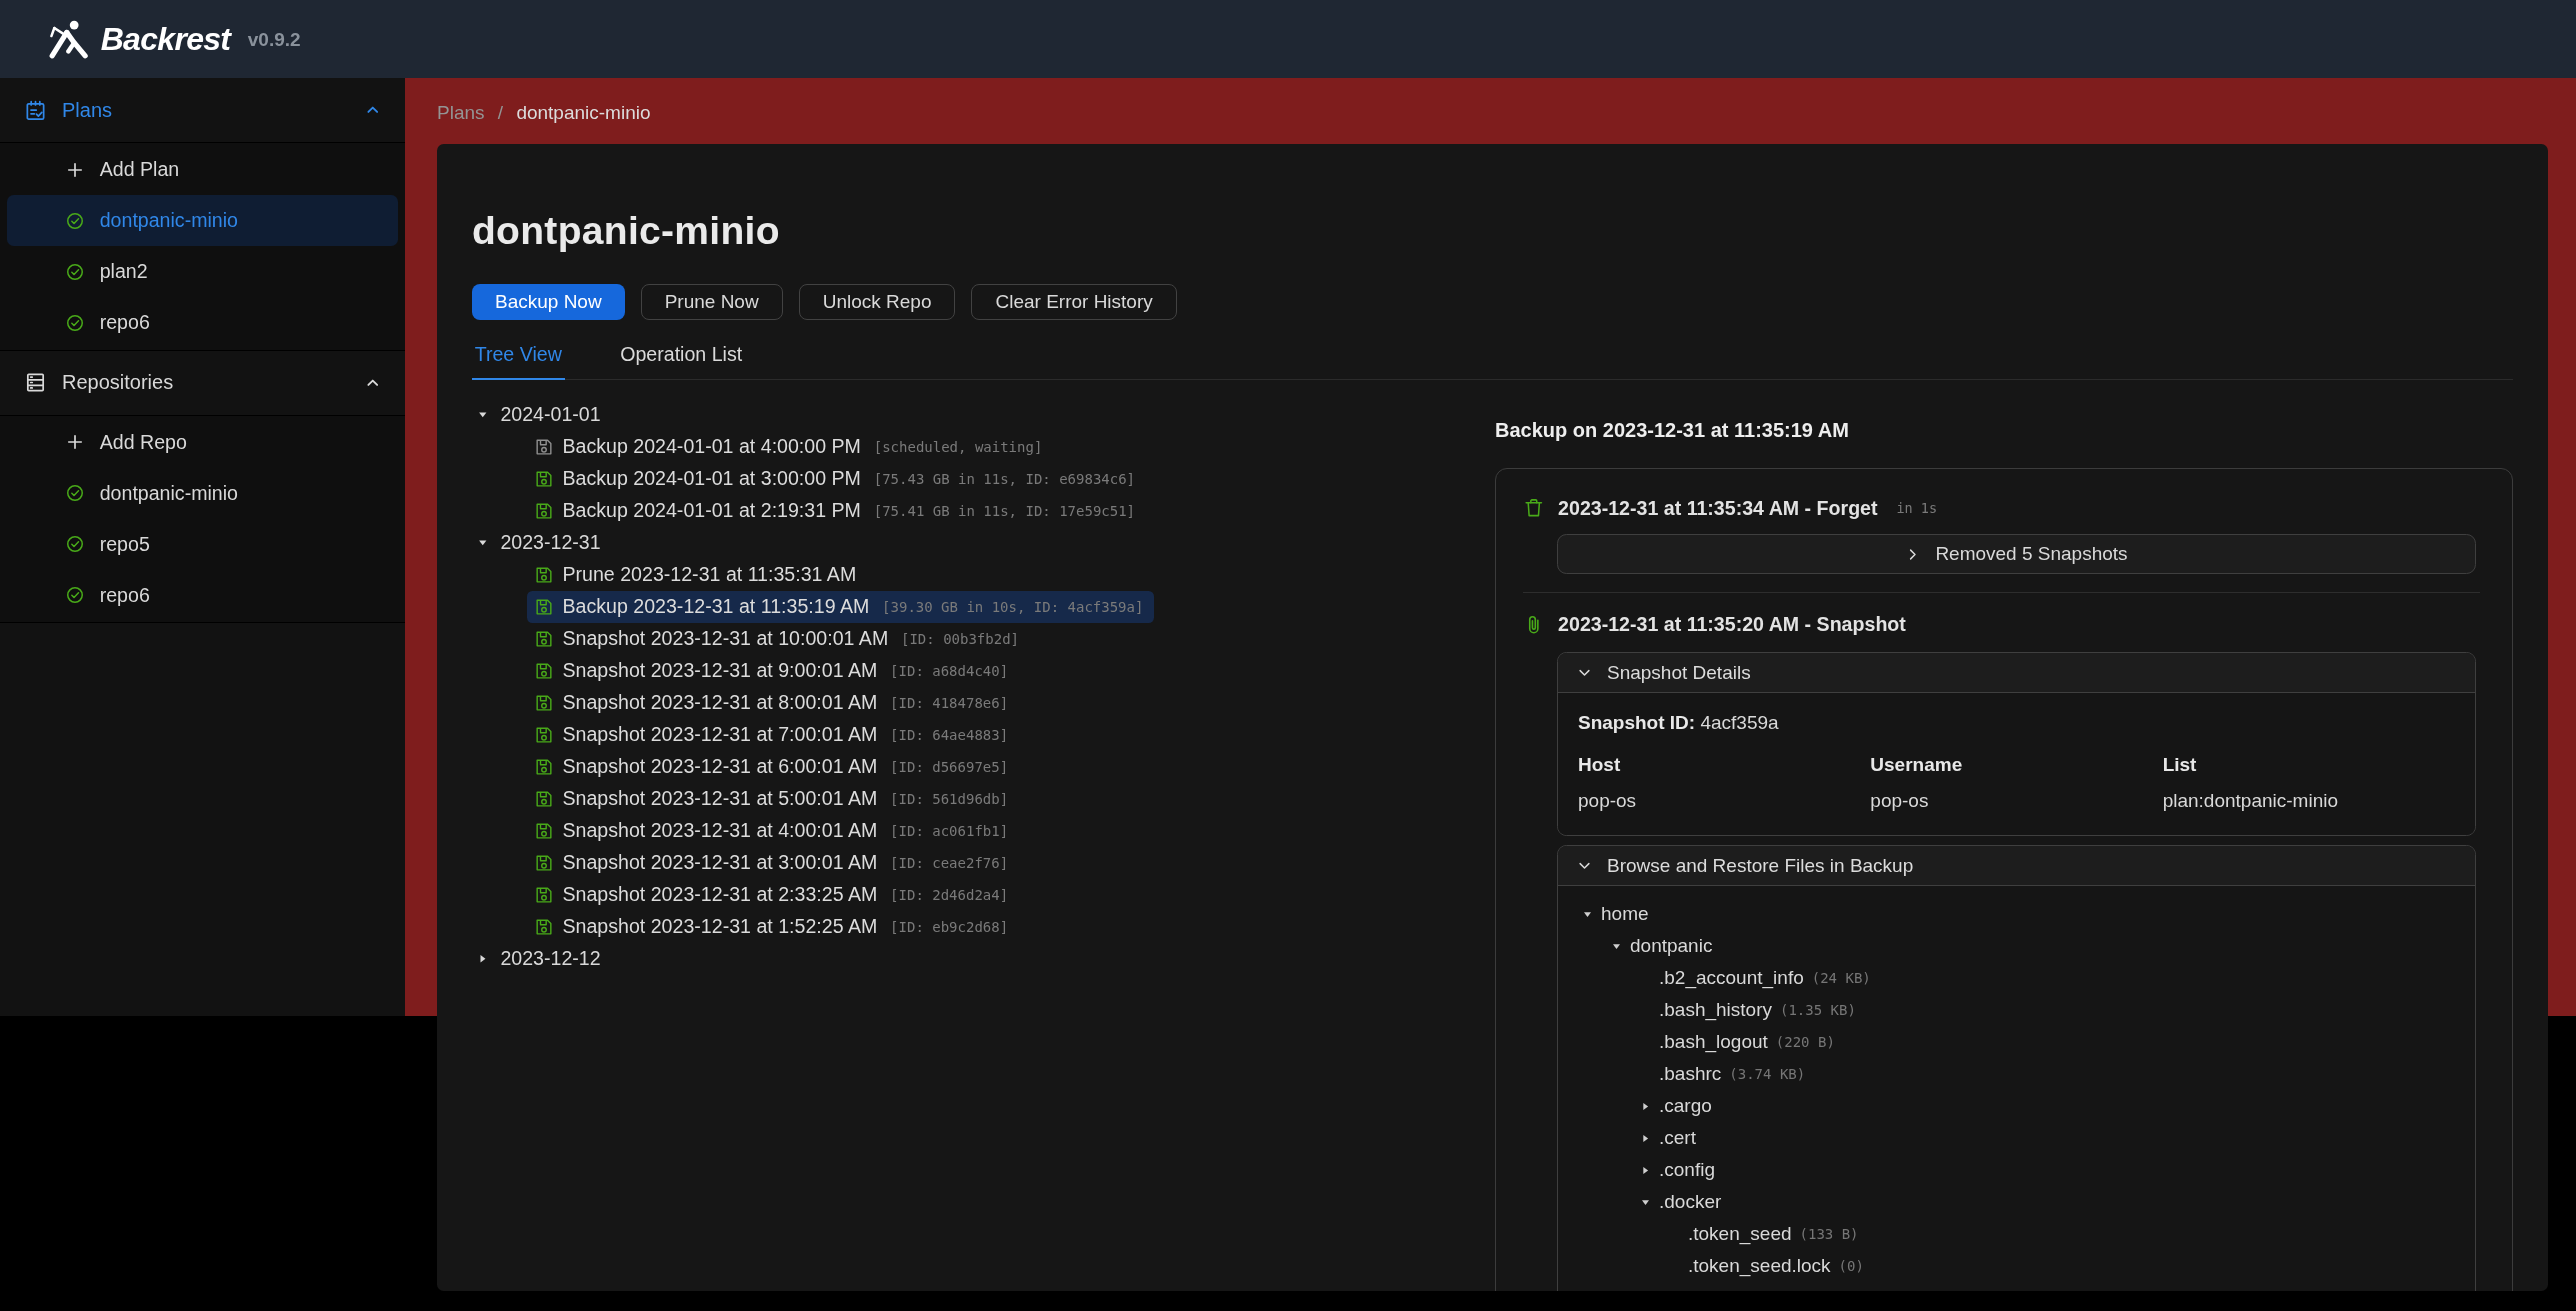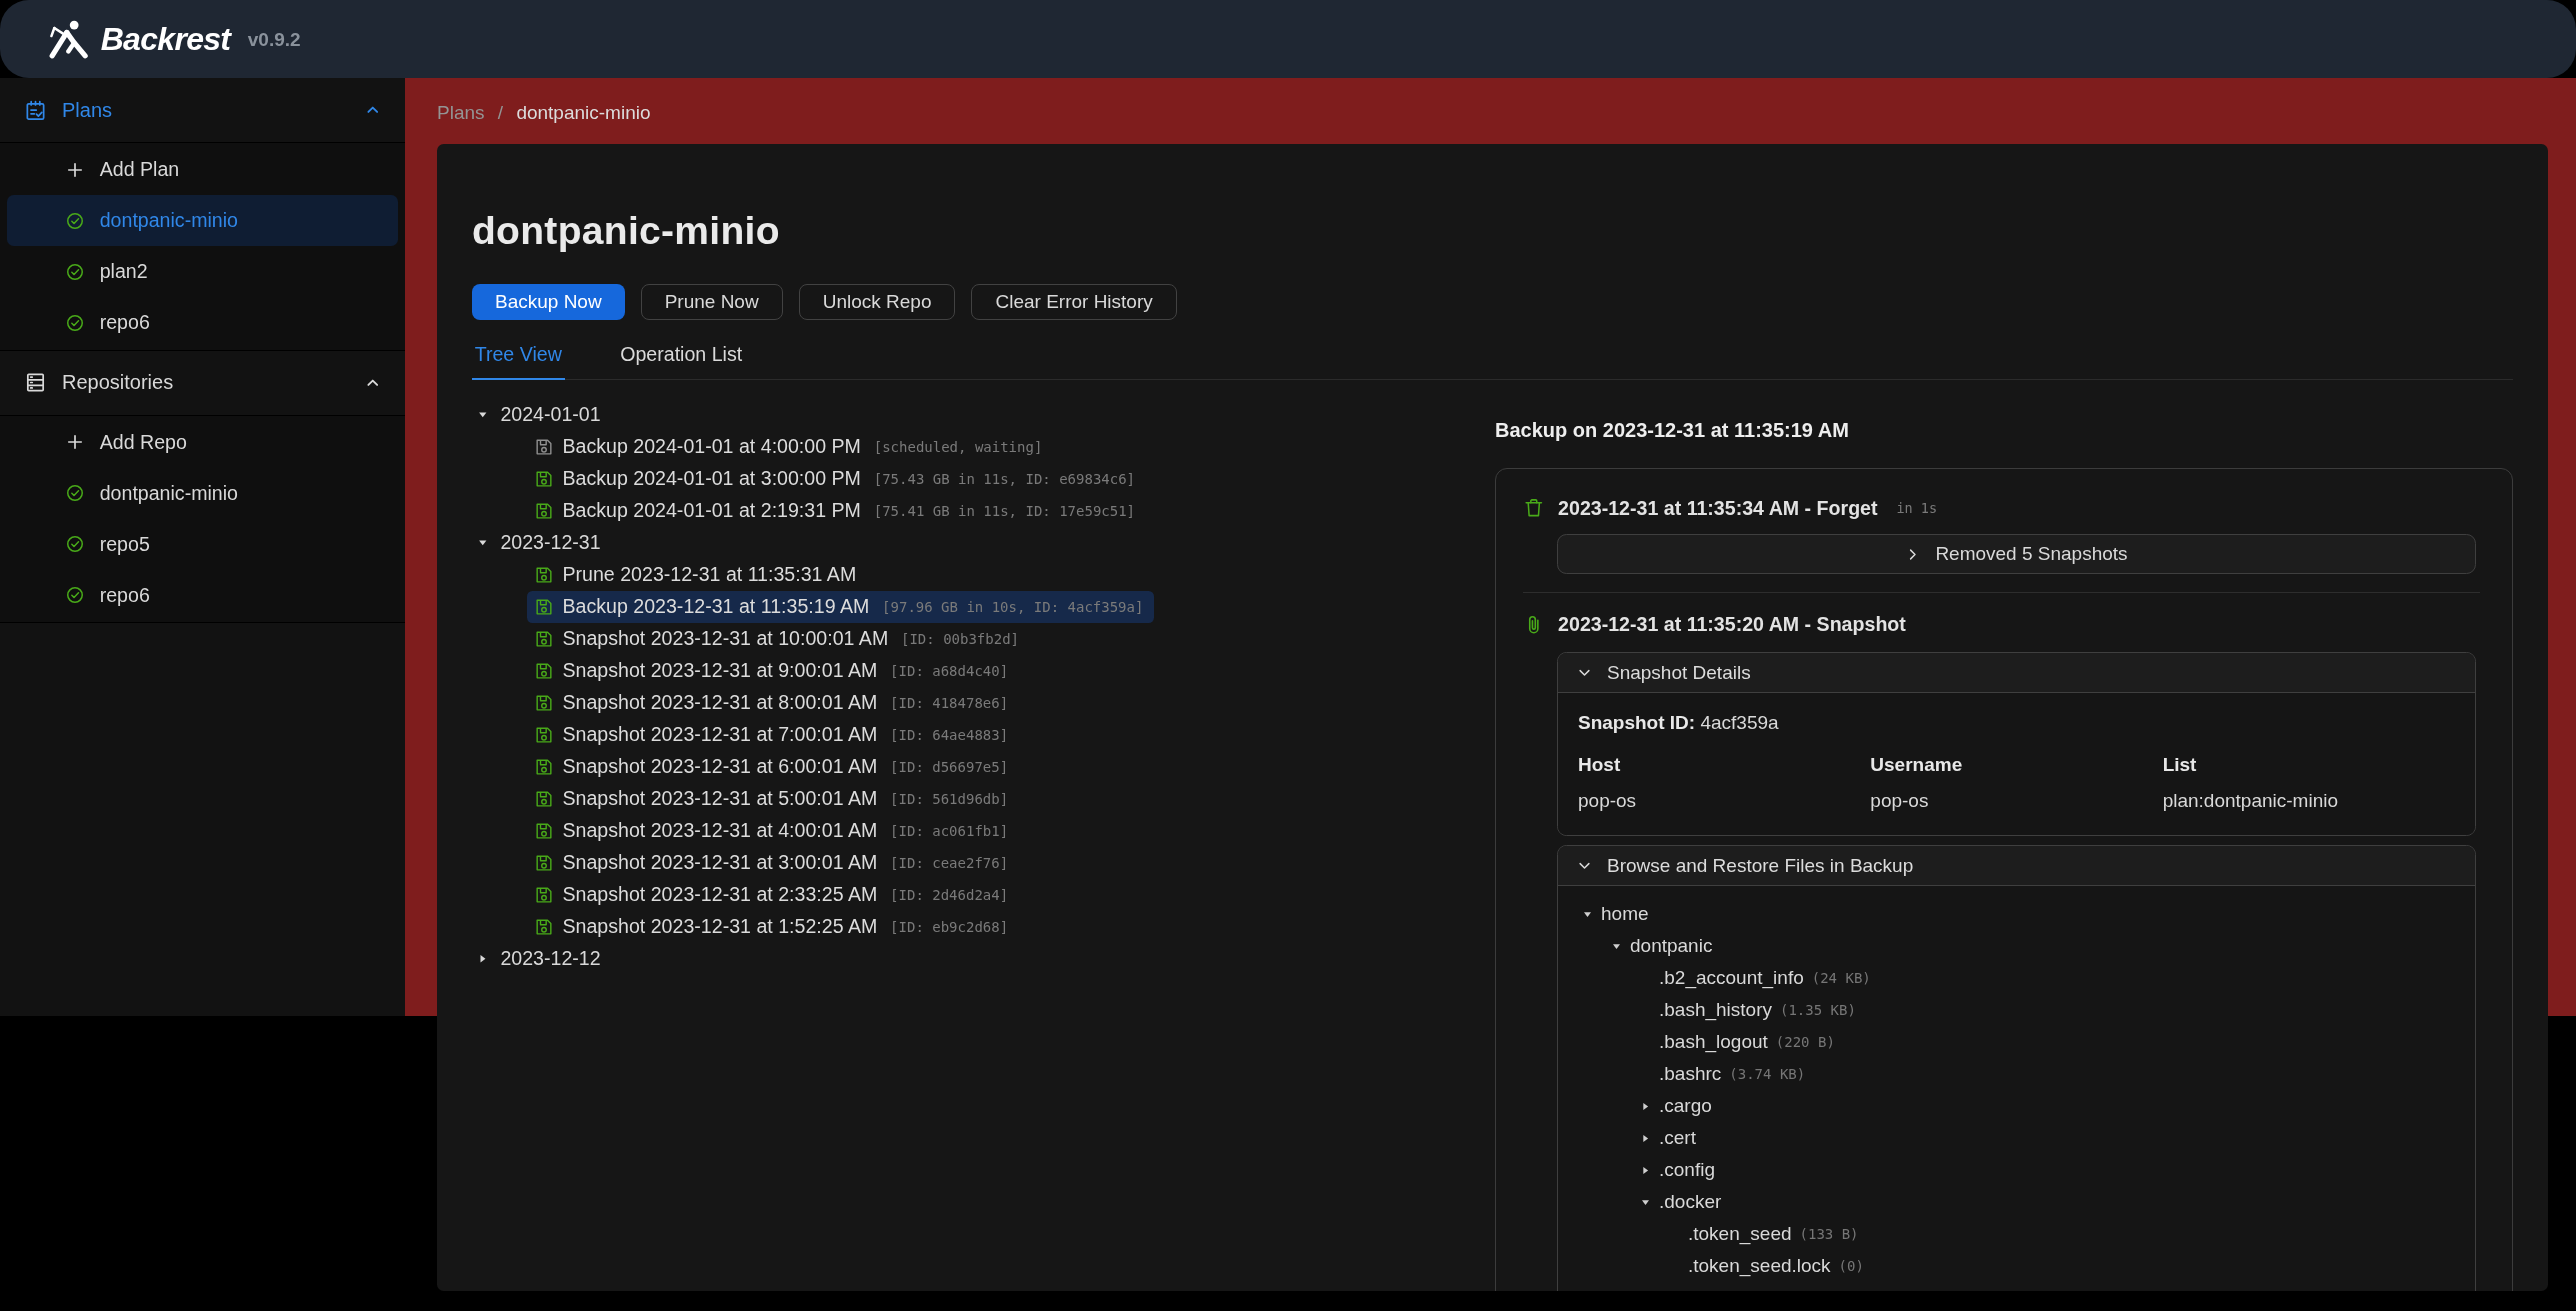--- a/index.html
+++ b/index.html
@@ -7,21 +7,21 @@
     --link:#3087e8;
     --success-green:#49aa19;
     --selected-row-bg:#16294a;
     --menu-selected-bg:#0f1d33;
   }
   *{box-sizing:border-box;margin:0;padding:0;}
   html,body{width:2576px;height:1311px;overflow:hidden;background:#000;
     font-family:"Liberation Sans",sans-serif;color:#d9d9d9;}
 
   
-  .app-header{height:78px;background:#1f2733;display:flex;align-items:center;padding:0 47px;border-radius:29px;}
+  .app-header{height:78px;background:#1f2733;display:flex;align-items:center;padding:0 47px;}
   .logo{display:flex;align-items:center;gap:6.7px;}
   .logo svg{width:47px;height:42px;}
   .logo-text{font-size:32px;font-weight:bold;font-style:italic;color:#fff;letter-spacing:-0.7px;}
   .version{font-size:19px;font-weight:bold;color:#8a929c;margin-left:10.8px;margin-top:2.7px;}
 
   
   .shell{display:flex;height:938px;}
   .sidebar{width:405px;background:#121212;flex:none;}
   .menu-header{height:65px;display:flex;align-items:center;gap:15px;padding:0 24px;
     font-size:20px;color:#d9d9d9;border-bottom:0.7px solid #000;cursor:pointer;}
@@ -327,21 +327,21 @@
               </div>
               <div class="tree-entry selected">
                 <span class="op-tree-icon icon-green">
                   <svg viewBox="0 0 24 24" fill="none" stroke="currentColor" stroke-width="1.7" stroke-linejoin="round">
                     <path d="M3.8 3.8 h12.4 l4 4 v12.4 H3.8 z"></path>
                     <path d="M7.8 3.8 v5.4 h6.8 V3.8"></path>
                     <circle cx="12" cy="15.2" r="2.7"></circle>
                   </svg>
                 </span>
                 <span class="entry-label">Backup 2023-12-31 at 11:35:19 AM</span>
-                <span class="entry-annot">[97.96 GB in 10s, ID: 4acf359a]</span>
+                <span class="entry-annot">[39.30 GB in 10s, ID: 4acf359a]</span>
               </div>
               <div class="tree-entry">
                 <span class="op-tree-icon icon-green">
                   <svg viewBox="0 0 24 24" fill="none" stroke="currentColor" stroke-width="1.7" stroke-linejoin="round">
                     <path d="M3.8 3.8 h12.4 l4 4 v12.4 H3.8 z"></path>
                     <path d="M7.8 3.8 v5.4 h6.8 V3.8"></path>
                     <circle cx="12" cy="15.2" r="2.7"></circle>
                   </svg>
                 </span>
                 <span class="entry-label">Snapshot 2023-12-31 at 10:00:01 AM</span>

